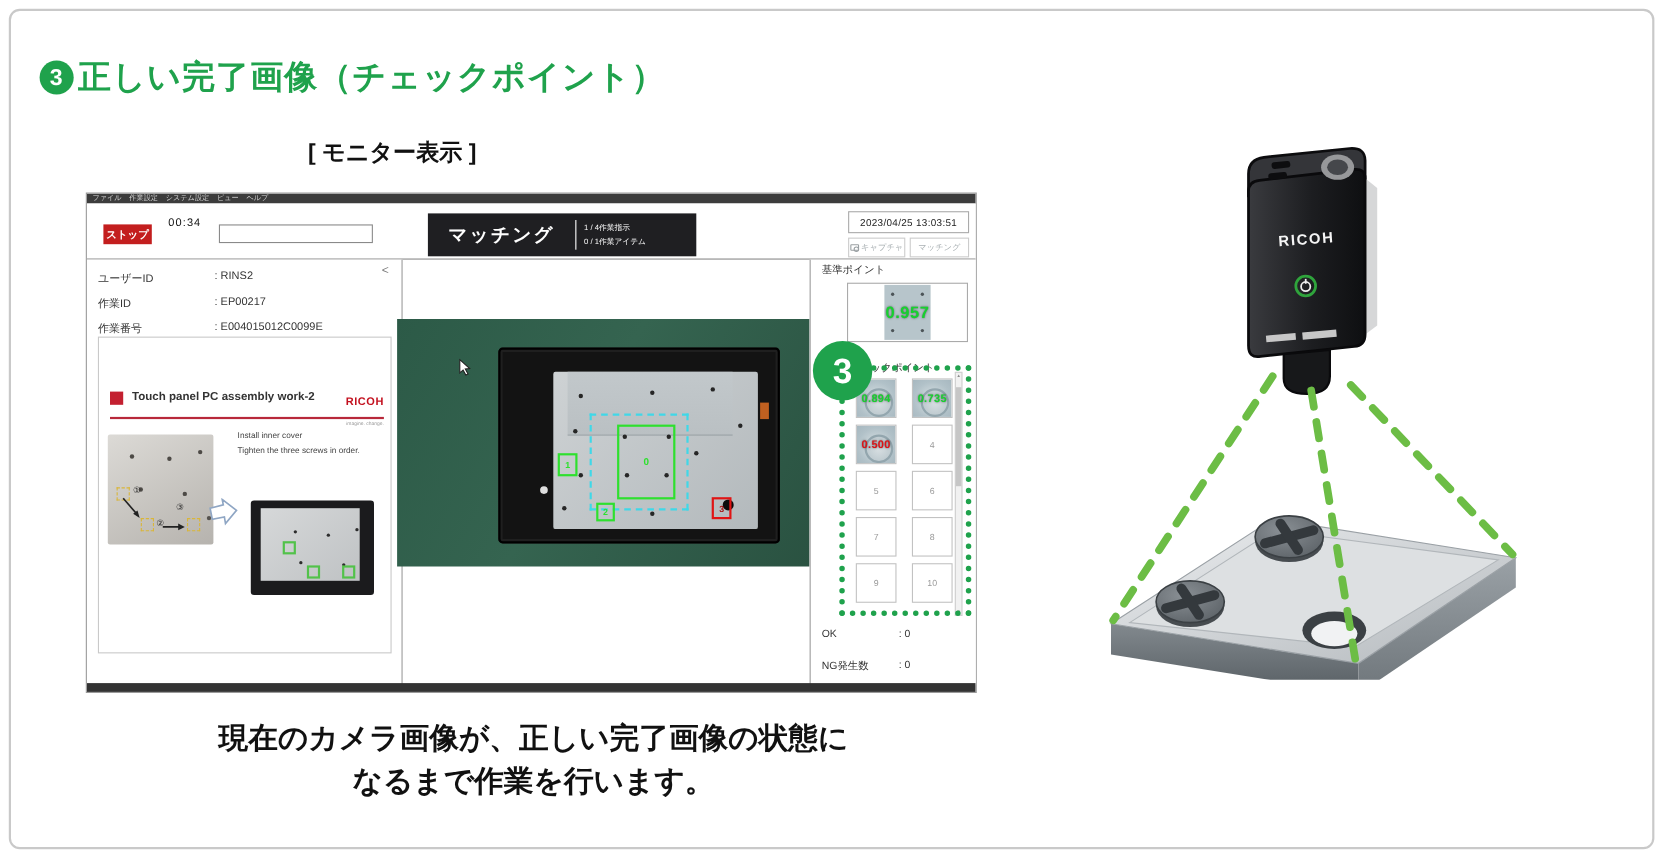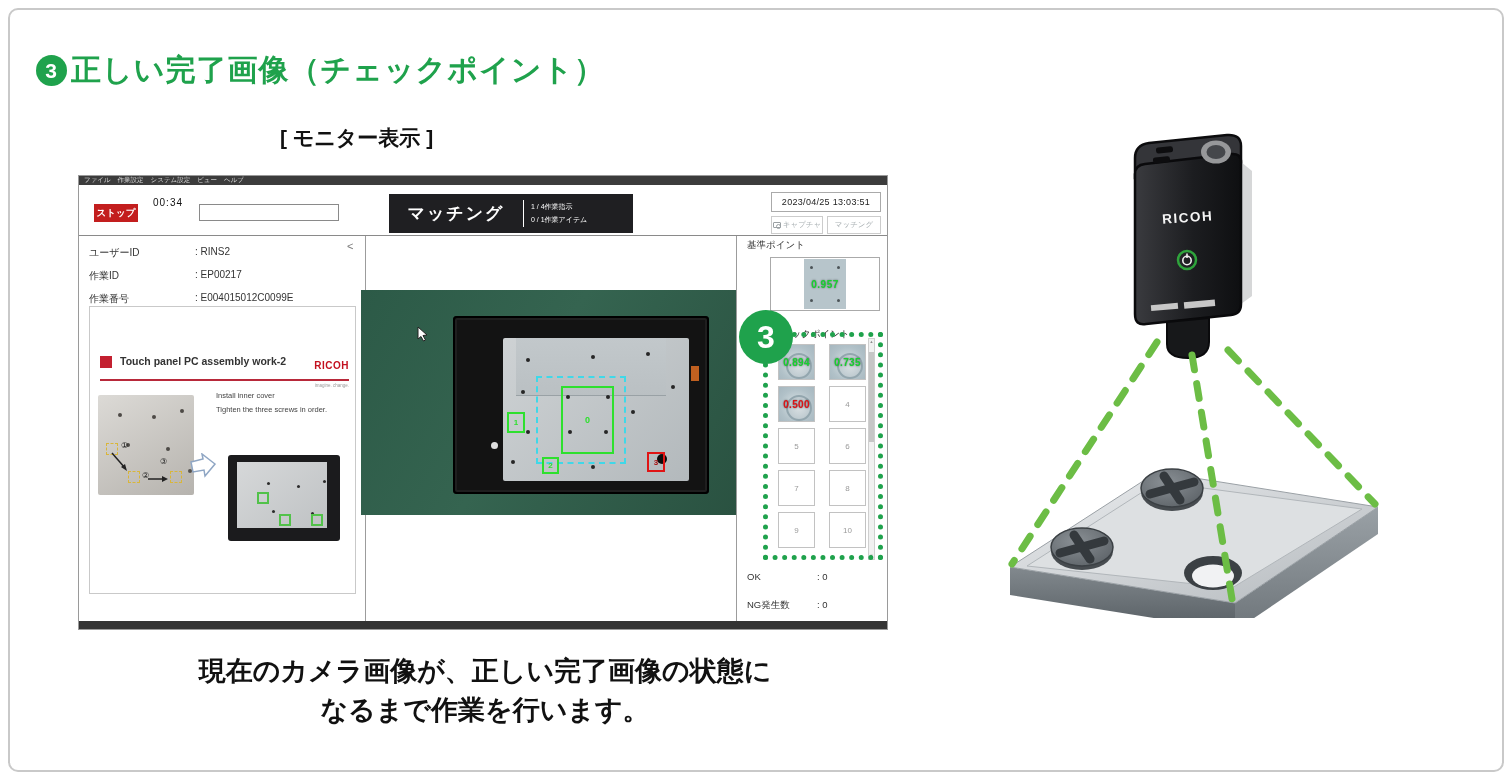--- a/index.html
+++ b/index.html
@@ -118,21 +118,21 @@
 
   
   .right-panel { left:657px; top:60px; width:153px; height:387px; background:#fff;
     border-left:1px solid #9c9c9c; }
   .rp-lbl { position:absolute; font-size:9.5px; color:#333; }
   .base-box { position:absolute; left:33px; top:21px; width:110px; height:54px;
     border:1px solid #aaa; display:flex; align-items:center; justify-content:center; }
   .base-thumb { position:relative; width:42px; height:50px; background:#b7c5cb;
     display:flex; align-items:center; justify-content:center; }
   .base-thumb i { position:absolute; width:3px; height:3px; border-radius:50%; background:#4c5458; }
-  .score { font-size:10px; font-weight:800; letter-spacing:0.5px;
+  .score { font-size:15px; font-weight:800; letter-spacing:0.5px;
     color:var(--ok-green,#16d22e); text-shadow:0 0 2px rgba(0,0,0,.55); }
   .cp-grid { position:absolute; left:41px; top:108px; display:grid;
     grid-template-columns:37px 37px; column-gap:14px; row-gap:6px; }
   .cp-cell { position:relative; width:37px; height:36px; border:1px solid #c2c2c2;
     background:#fff; display:flex; align-items:center; justify-content:center; overflow:hidden; }
   .cp-thumb { position:absolute; inset:0;
     background:radial-gradient(circle at 50% 55%, #ccd7db 0 24%, #b1c1c8 65%, #a6b7bf 100%); }
   .cp-thumb::before { content:""; position:absolute; left:50%; top:55%; width:22px; height:22px;
     margin:-11px 0 0 -11px; border-radius:50%; border:2px solid #93a6ae;
     background:radial-gradient(#d8dfe2,#b5c3c9); }

